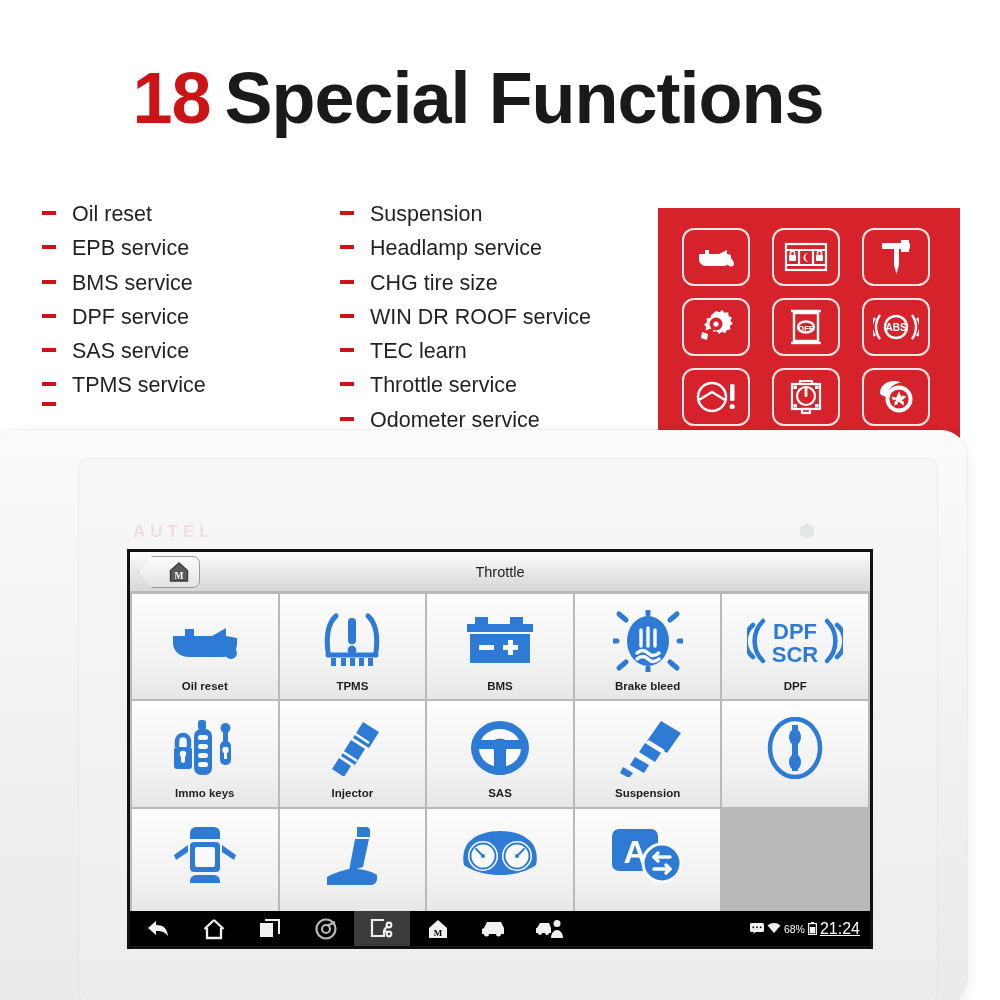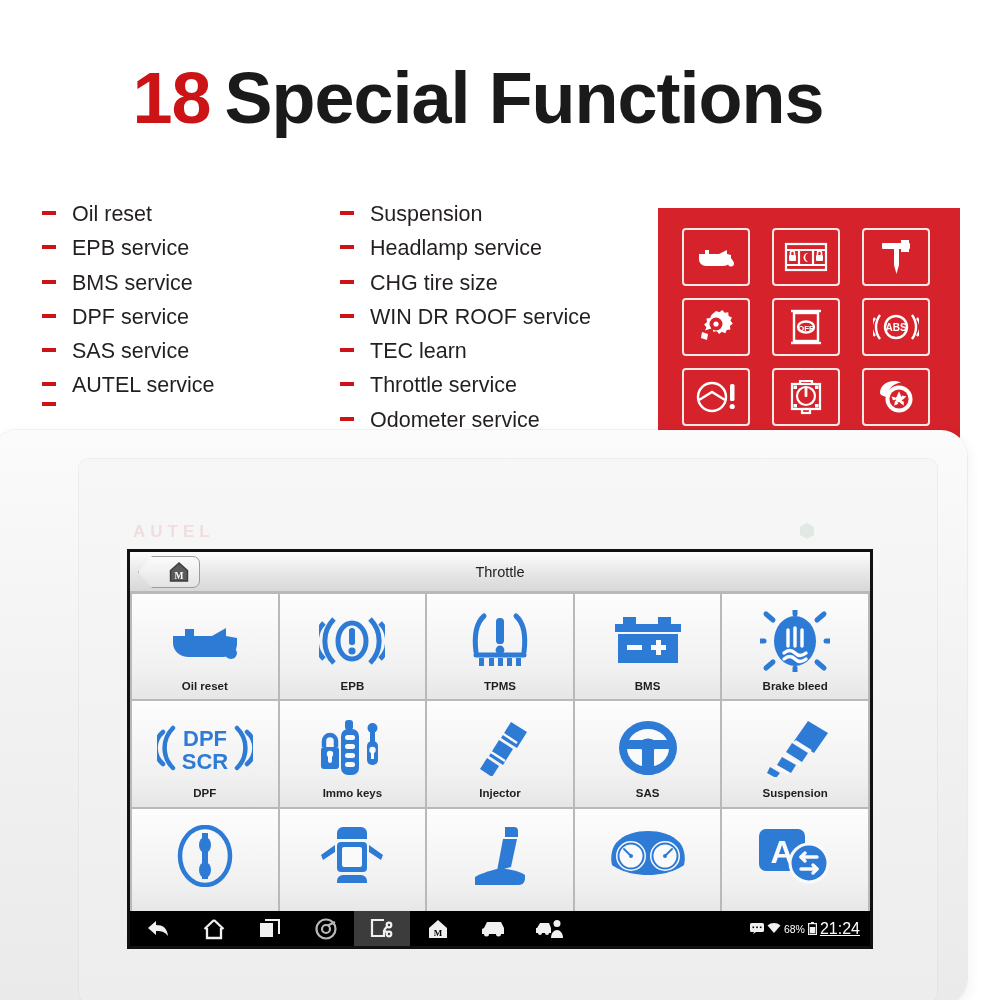--- a/index.html
+++ b/index.html
@@ -51,21 +51,21 @@
     position: absolute; left: 24px; top: 20px;
     width: 258px; height: 268px;
     display: grid;
     grid-template-columns: repeat(3, 74px);
     grid-template-rows: repeat(4, 62px);
     gap: 8px 16px;
   }
   .rtile {
     width: 68px; height: 58px;
     border: 2px solid #ffe9e6;
-    border-radius: 4px;
+    border-radius: 12px;
     display: flex; align-items: center; justify-content: center;
   }
   .rtile svg { display: block; }
   .rtile.blank { border: none; }
 
   
   .tablet-body {
     position: absolute; left: -8px; top: 430px;
     width: 975px; height: 575px;
     background: linear-gradient(180deg,#fbfbfb 0%, #f2f2f2 45%, #eaeaea 100%);
@@ -190,21 +190,21 @@
         <div class="feat">
           <span class="dash"></span>
           <span>DPF service</span>
         </div>
         <div class="feat">
           <span class="dash"></span>
           <span>SAS service</span>
         </div>
         <div class="feat">
           <span class="dash"></span>
-          <span>AUTEL service</span>
+          <span>TPMS service</span>
         </div>
         <div class="feat">
           <span class="dash"></span>
         </div>
         <div class="feat">
           <span class="dash"></span>
           <span>Injector service</span>
         </div>
         <div class="feat">
           <span class="dash"></span>
@@ -440,38 +440,20 @@
               <g fill="#2e7bd6">
     <path d="M4 20h12v-7h9v7h18l14-8v8l11 2v6c0 8-6 13-14 13H20c-9 0-16-6-16-14z"></path>
     <path d="M62 27s6 7 6 10a6 6 0 0 1-12 0c0-3 6-10 6-10z"></path>
               </g>
             </svg>
           </div>
           <div class="lbl">Oil reset</div>
         </div>
         <div class="tile">
           <div class="ico">
-            <svg width="66" height="58" viewBox="0 0 66 58">
-              <g stroke="#2e7bd6" stroke-width="5" fill="none">
-    <ellipse cx="33" cy="29" rx="14" ry="18"></ellipse>
-    <path d="M15 7a31 31 0 0 0 0 44"></path>
-                <path d="M51 7a31 31 0 0 1 0 44"></path>
-    <path d="M5 11a25 25 0 0 0 0 36"></path>
-                <path d="M61 11a25 25 0 0 1 0 36"></path>
-              </g>
-    <g fill="#2e7bd6">
-                <rect x="30" y="16" width="6" height="17" rx="2.5"></rect>
-                <circle cx="33" cy="39" r="3.6"></circle>
-              </g>
-            </svg>
-          </div>
-          <div class="lbl">EPB</div>
-        </div>
-        <div class="tile">
-          <div class="ico">
             <svg width="62" height="62" viewBox="0 0 62 62">
               <g stroke="#2e7bd6" stroke-width="5" fill="none" stroke-linecap="round">
     <path d="M15 6C7 13 5 26 7 42"></path>
                 <path d="M47 6c8 7 10 20 8 36"></path>
                 <path d="M7 45h48"></path>
               </g>
     <g fill="#2e7bd6">
                 <rect x="27" y="8" width="8" height="26" rx="3.6"></rect>
                 <circle cx="31" cy="40" r="4.4"></circle>
     <rect x="10" y="48" width="5" height="8"></rect>

